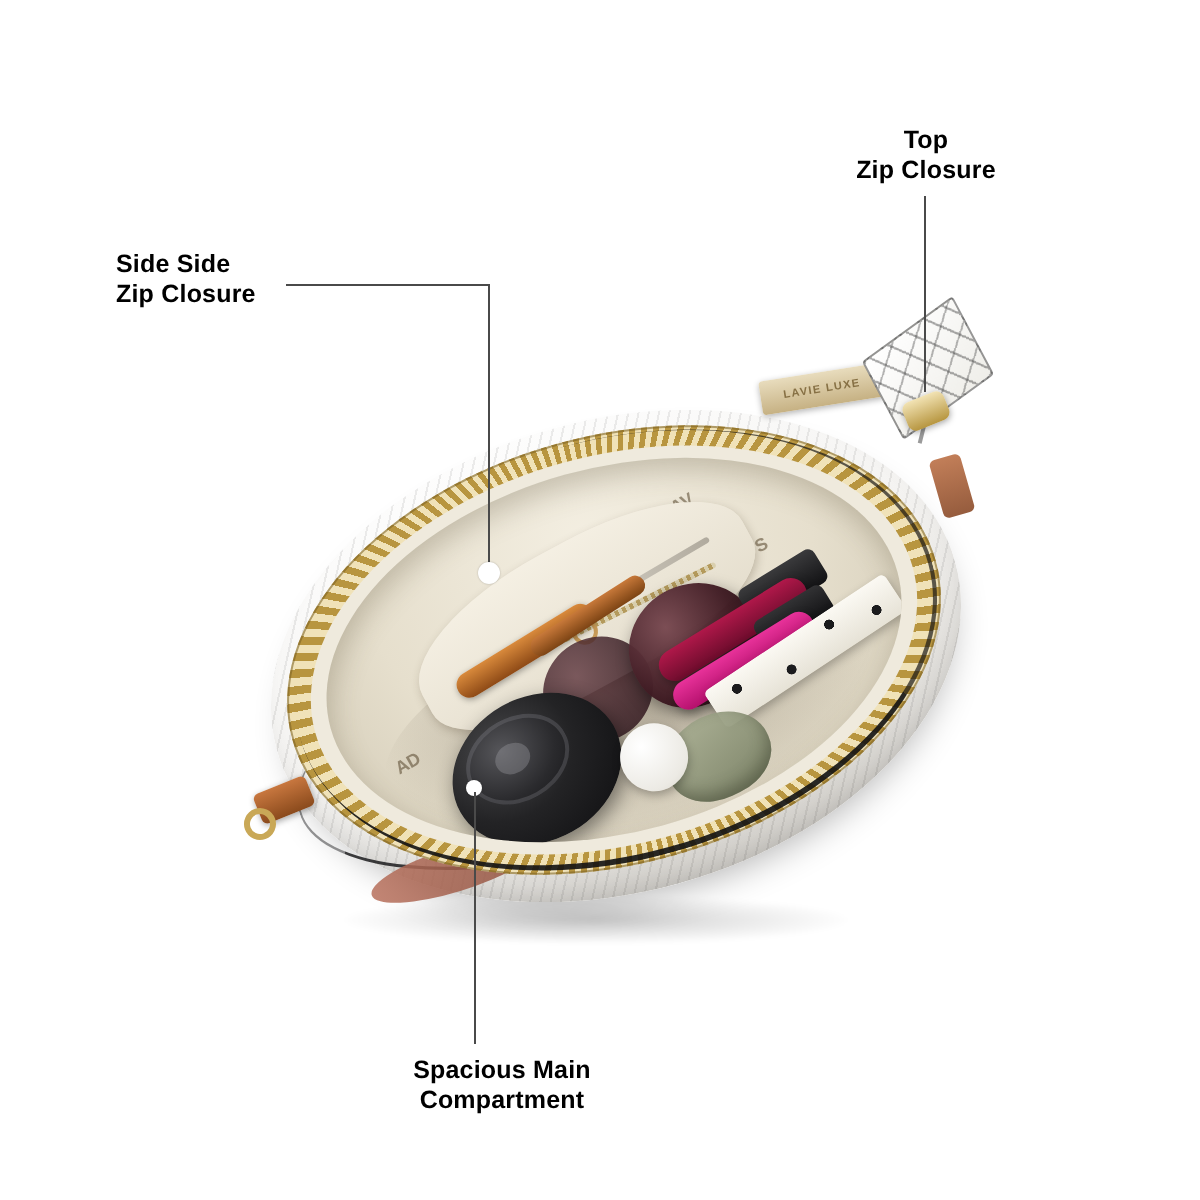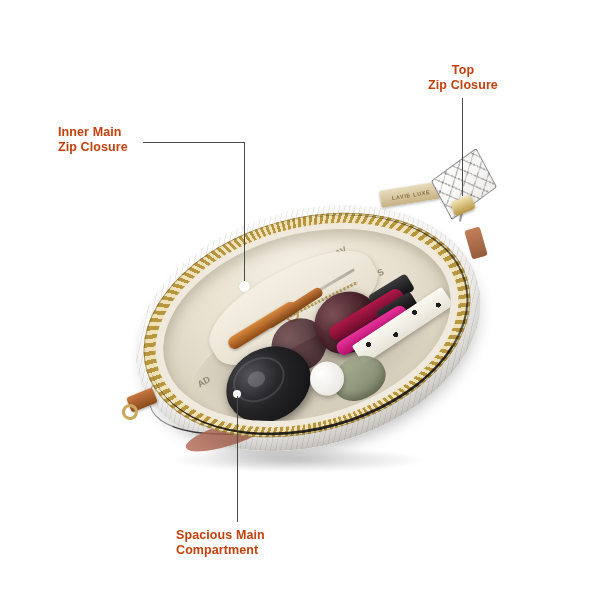--- a/index.html
+++ b/index.html
@@ -17,27 +17,27 @@
     overflow: hidden;
   }
 
   
   .callout-label {
     position: absolute;
     font-family: "Liberation Sans", sans-serif;
     font-weight: bold;
     font-size: 12.5px;
     line-height: 15px;
-    color: #c2410c;
+    color: #000000;
     letter-spacing: .1px;
     white-space: pre;
   }
   #label-top-zip   { left: 408px; top: 63px;  text-align: center; width: 110px; }
   #label-inner-zip { left: 58px;  top: 125px; text-align: left;   width: 130px; }
-  #label-main-comp { left: 176px; top: 528px; text-align: left;   width: 150px; }
+  #label-main-comp { left: 176px; top: 528px; text-align: center;   width: 150px; }
 
   
   .leader { position: absolute; background: #4a4a4a; }
   .leader-v { width: 1.4px; }
   .leader-h { height: 1.4px; }
   #leader-top-v    { left: 462px; top: 98px;  height: 98px; }
   #leader-inner-h  { left: 143px; top: 142px; width: 102px; }
   #leader-inner-v  { left: 244px; top: 142px; height: 147px; }
   #leader-main-v   { left: 237px; top: 396px; height: 126px; }
 
@@ -474,21 +474,21 @@
 
     <div class="left-tab"></div>
     <div class="left-ring"></div>
     <div class="right-tab"></div>
   </div>
 
   <div id="label-top-zip" class="callout-label"><span>Top</span>
 <span>Zip Closure</span></div>
   <div id="leader-top-v" class="leader leader-v"></div>
 
-  <div id="label-inner-zip" class="callout-label"><span>Inner Main</span>
+  <div id="label-inner-zip" class="callout-label"><span>Side Side</span>
 <span>Zip Closure</span></div>
   <div id="leader-inner-h" class="leader leader-h"></div>
   <div id="leader-inner-v" class="leader leader-v"></div>
   <div id="dot-inner" class="leader-dot"></div>
 
   <div id="dot-main" class="leader-dot"></div>
   <div id="leader-main-v" class="leader leader-v"></div>
   <div id="label-main-comp" class="callout-label"><span>Spacious Main</span>
 <span>Compartment</span></div>
 

